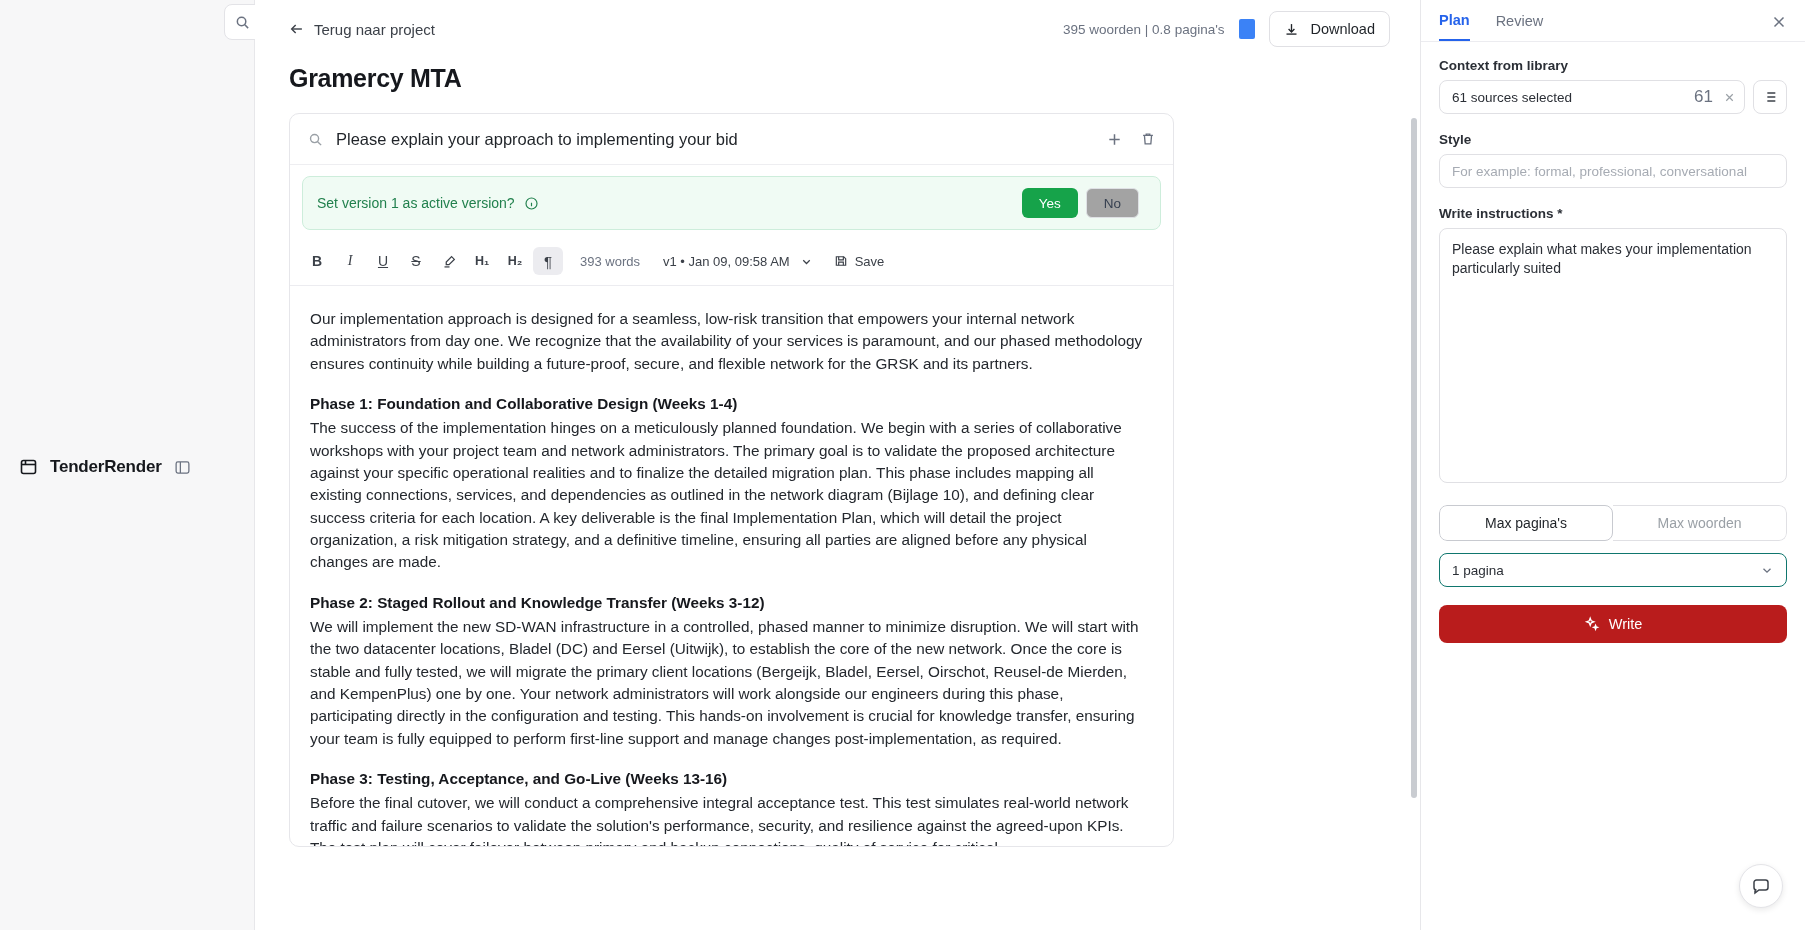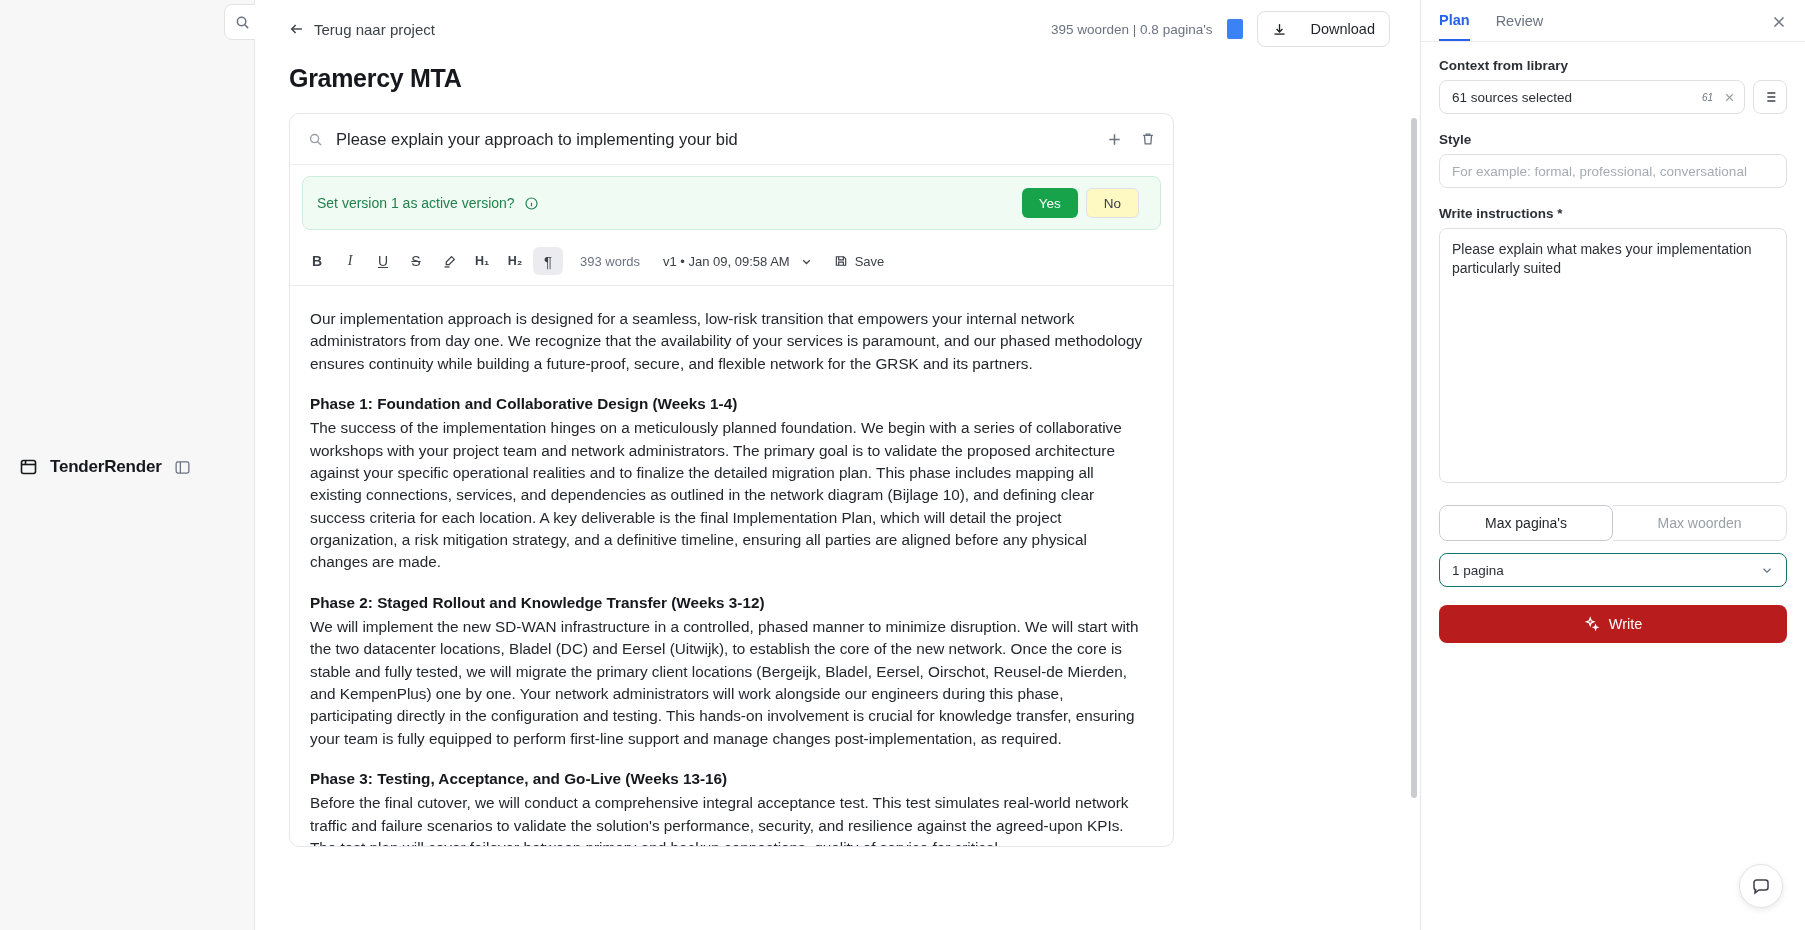--- a/index.html
+++ b/index.html
@@ -97,21 +97,21 @@
     font-size: 15px; color: #3c4149; cursor: pointer;
   }
   .top-right { margin-left: auto; display: flex; align-items: center; gap: 14px; justify-content: center; }
   .word-count { font-size: 13.5px; color: #6b7280; }
   .page-thumb {
     width: 16px; height: 20px; border-radius: 2px;
     background: #3b82f6;
     display: inline-block;
   }
   .download-btn {
-    display: flex; align-items: center; gap: 24px;
+    display: flex; align-items: center; gap: 12px;
     height: 36px; padding: 0 14px;
     border: 1px solid #e0e0e4; border-radius: 8px;
     background: #fff; font-size: 14.5px; color: #1f2328;
     cursor: pointer;
   }
   .page-title {
     font-size: 25px; font-weight: 700; letter-spacing: -0.3px;
     padding: 6px 0 20px 34px; color: #16181d;
   }
 
@@ -143,21 +143,21 @@
     display: flex; align-items: center; gap: 9px;
   }
   .version-text { font-size: 14px; color: #21804d; }
   .version-actions { margin-left: auto; display: flex; gap: 8px; }
   .btn-yes {
     background: #16a34a; color: #fff; border: none; border-radius: 6px;
     height: 30px; padding: 0 17px; font-size: 13.5px; cursor: pointer;
     font-family: inherit;
   }
   .btn-no {
-    background: #fef9c3; color: #374151; border: 1px solid #dfe1e5; border-radius: 6px;
+    background: #a3a3a3; color: #374151; border: 1px solid #dfe1e5; border-radius: 6px;
     height: 30px; padding: 0 17px; font-size: 13.5px; cursor: pointer;
     font-family: inherit;
   }
 
   .toolbar {
     display: flex; align-items: center; gap: 3px;
     padding: 6px 12px 10px 12px;
     border-bottom: 1px solid #ececf0;
   }
   .tb-btn {
@@ -220,21 +220,21 @@
   .field-label { font-size: 13.5px; font-weight: 600; color: #2b2f36; margin-bottom: 7px; }
   .ctx-row {
     display: flex; align-items: flex-start; gap: 8px;
   }
   .ctx-box {
     flex: 1 1 auto; height: 34px;
     border: 1px solid #e0e0e4; border-radius: 8px;
     display: flex; align-items: center; padding: 0 8px 0 12px;
     font-size: 13.5px; color: #2b2f36; cursor: pointer;
   }
-  .ctx-count { margin-left: auto; font-size: 10px; color: #6b7280; padding-right: 10px; font-style: italic; }
+  .ctx-count { margin-left: auto; font-size: 17px; color: #6b7280; padding-right: 10px; }
   .ctx-x { color: #9aa0a6; cursor: pointer; font-size: 14px; }
   .ctx-list-btn {
     width: 34px; height: 34px; flex: 0 0 34px;
     border: 1px solid #e0e0e4; border-radius: 8px;
     display: flex; align-items: center; justify-content: center;
     color: #3c4149; cursor: pointer;
   }
   .style-input {
     width: 100%; height: 34px;
     border: 1px solid #e0e0e4; border-radius: 8px;

